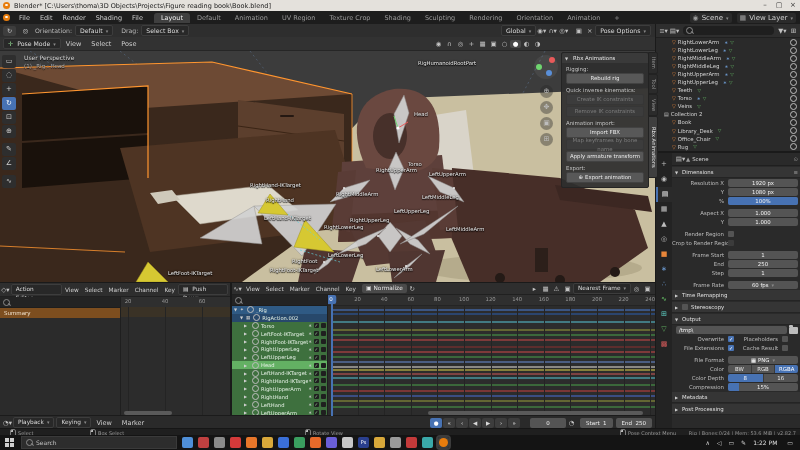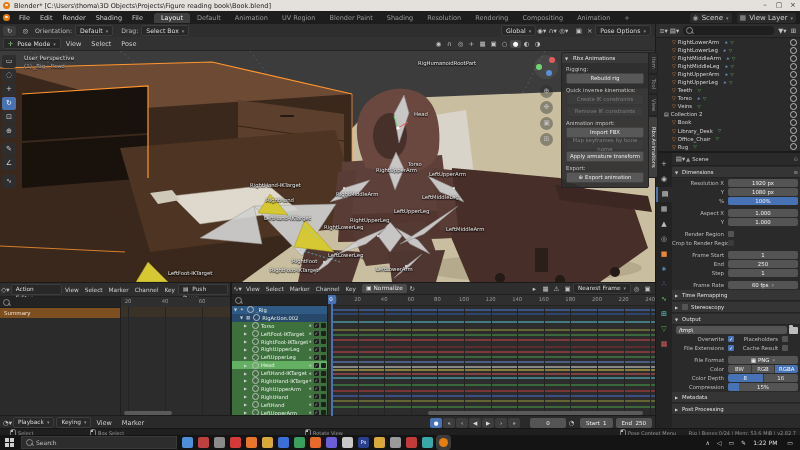--- a/index.html
+++ b/index.html
@@ -154,25 +154,25 @@
         <span class="menu-item">Edit</span>
         <span class="menu-item">Render</span>
         <span class="menu-item">Shading</span>
         <span class="menu-item">File</span>
       </span>
     <span id="workspace-tabs" class="row" style="margin-left:6px;">
         <span class="ws-tab active">Layout</span>
         <span class="ws-tab">Default</span>
         <span class="ws-tab">Animation</span>
         <span class="ws-tab">UV Region</span>
-        <span class="ws-tab">Blender Paint</span>
+        <span class="ws-tab">Texture Crop</span>
         <span class="ws-tab">Shading</span>
-        <span class="ws-tab">Resolution</span>
+        <span class="ws-tab">Sculpting</span>
         <span class="ws-tab">Rendering</span>
-        <span class="ws-tab">Compositing</span>
+        <span class="ws-tab">Orientation</span>
         <span class="ws-tab">Animation</span>
       </span>
     <span class="ws-tab">+</span>
     <span style="margin-left:auto;" class="row">
       <span class="ctx-pill">
         <span class="gl">◉</span>
         <span>Scene</span>
         <span class="caret">▾</span>
       </span>
       <span class="ctx-pill" style="margin-right:4px;">

